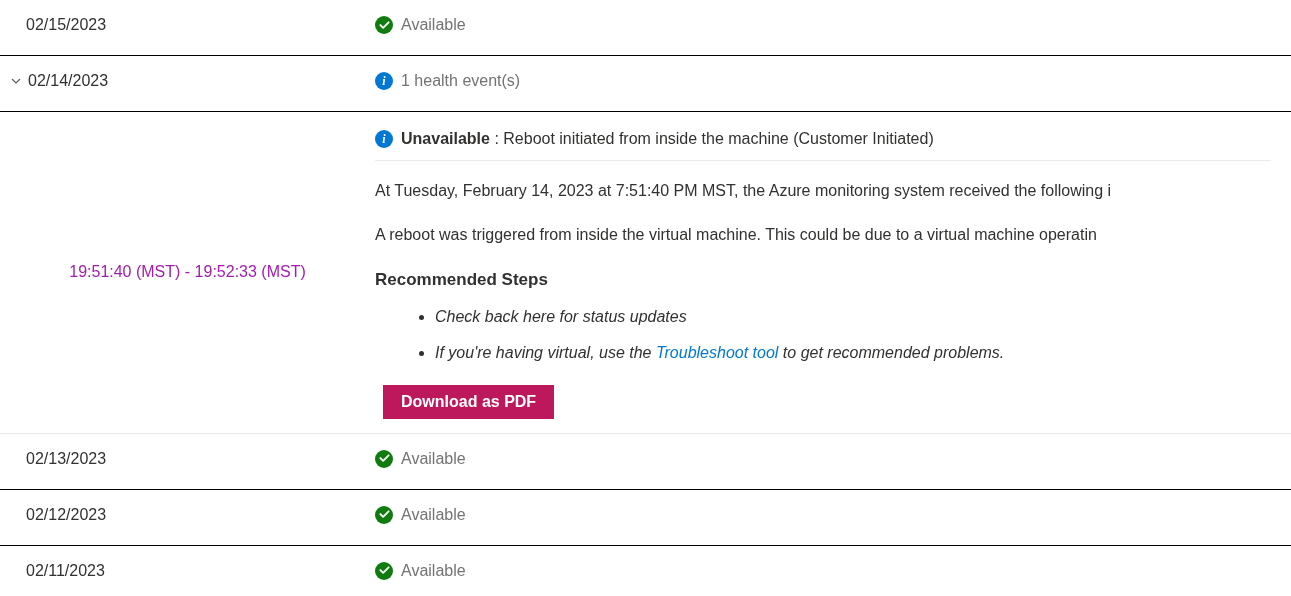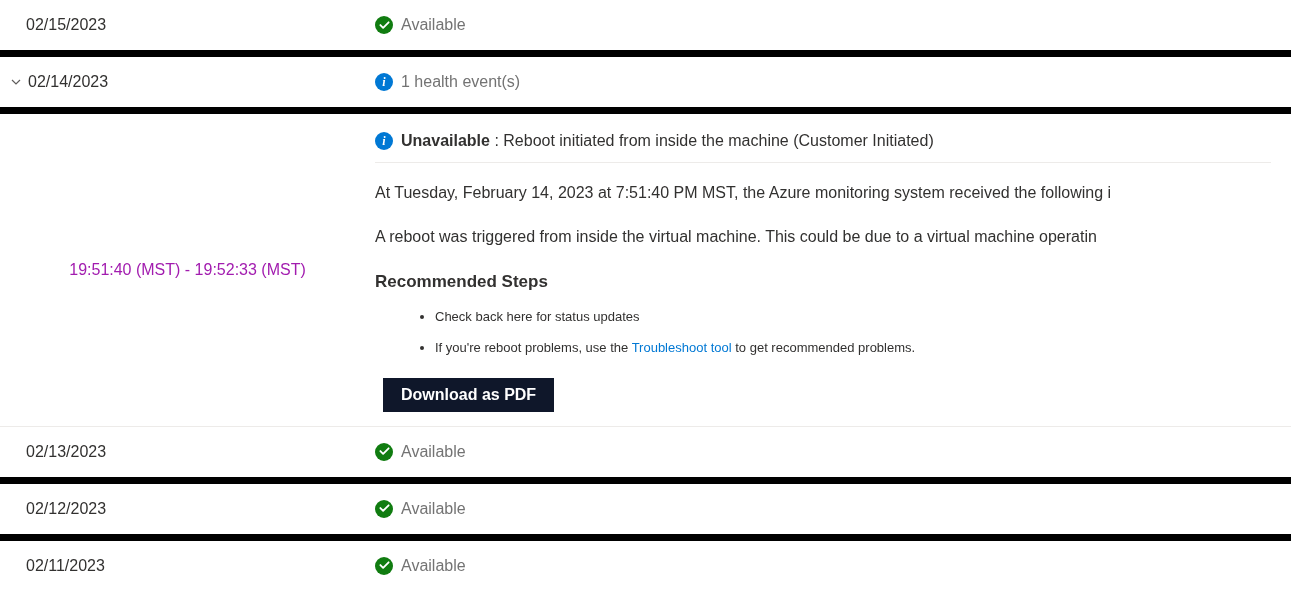--- a/index.html
+++ b/index.html
@@ -5,21 +5,21 @@
     * { box-sizing: border-box; margin: 0; padding: 0; }
     body {
       font-family: "Segoe UI", -apple-system, BlinkMacSystemFont, sans-serif;
       font-size: 14px;
       color: #323130;
       background: #ffffff;
       width: 1291px;
     }
     .row {
       display: flex;
-      border-bottom: 7px solid #000000;
+      border-bottom: 1px solid #000000;
       min-height: 56px;
       align-items: flex-start;
     }
     .date-col {
       width: 375px;
       flex-shrink: 0;
       padding: 16px 0 16px 26px;
       font-size: 16px;
       color: #323130;
       display: flex;
@@ -111,28 +111,29 @@
       font-size: 17px;
       margin-bottom: 12px;
     }
     .detail-body ul {
       list-style: disc;
       padding-left: 60px;
       margin-bottom: 20px;
     }
     .detail-body li {
       margin-bottom: 12px;
-      font-size: 13px;
+      font-size: 16px;
+      font-style: italic;
     }
     .link {
       color: #0078d4;
       cursor: pointer;
     }
     .pdf-btn {
-      background: #0f172a;
+      background: #be185d;
       color: #fff;
       border: none;
       padding: 8px 18px;
       font-size: 16px;
       font-weight: 600;
       cursor: pointer;
       font-family: inherit;
       margin-left: 8px;
     }
     .truncated { overflow: hidden; white-space: nowrap; }
@@ -180,21 +181,21 @@
         <span class="bold">Unavailable</span><span> : Reboot initiated from inside the machine (Customer Initiated)</span>
       </span>
     </div>
     <div class="detail-body">
       <p class="truncated">At Tuesday, February 14, 2023 at 7:51:40 PM MST, the Azure monitoring system received the following i</p>
       <p class="truncated">A reboot was triggered from inside the virtual machine. This could be due to a virtual machine operatin</p>
       <div class="rec-heading">Recommended Steps</div>
       <ul>
         <li>Check back here for status updates</li>
         <li>
-          <span>If you're reboot problems, use the </span><span class="link">Troubleshoot tool</span><span> to get recommended problems.</span>
+          <span>If you're having virtual, use the </span><span class="link">Troubleshoot tool</span><span> to get recommended problems.</span>
         </li>
       </ul>
       <button class="pdf-btn">Download as PDF</button>
     </div>
   </div>
 </div>
 
 <div class="row">
   <div class="date-col">
     <span>02/13/2023</span>

